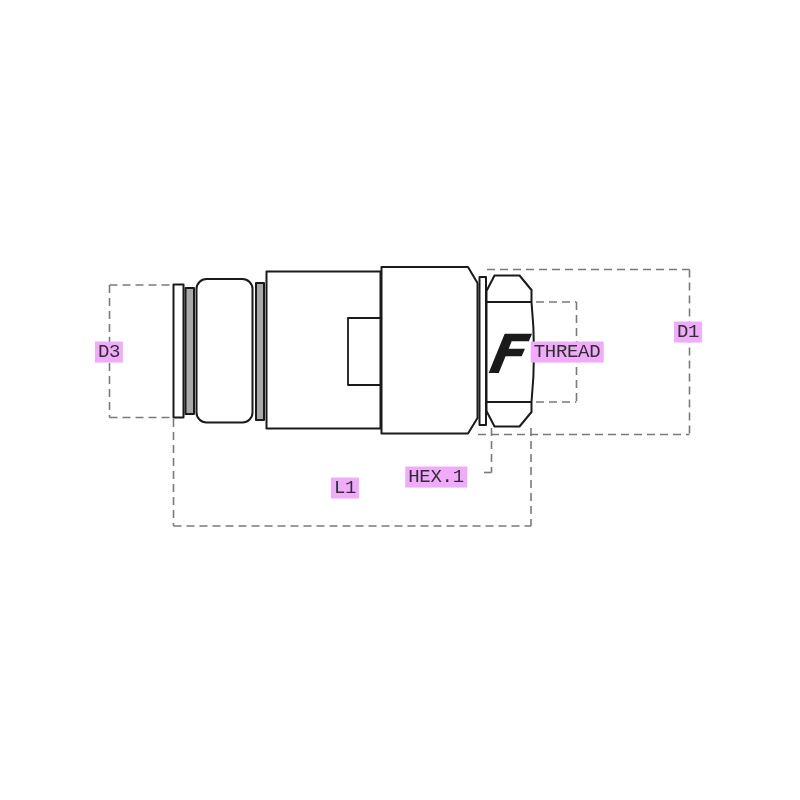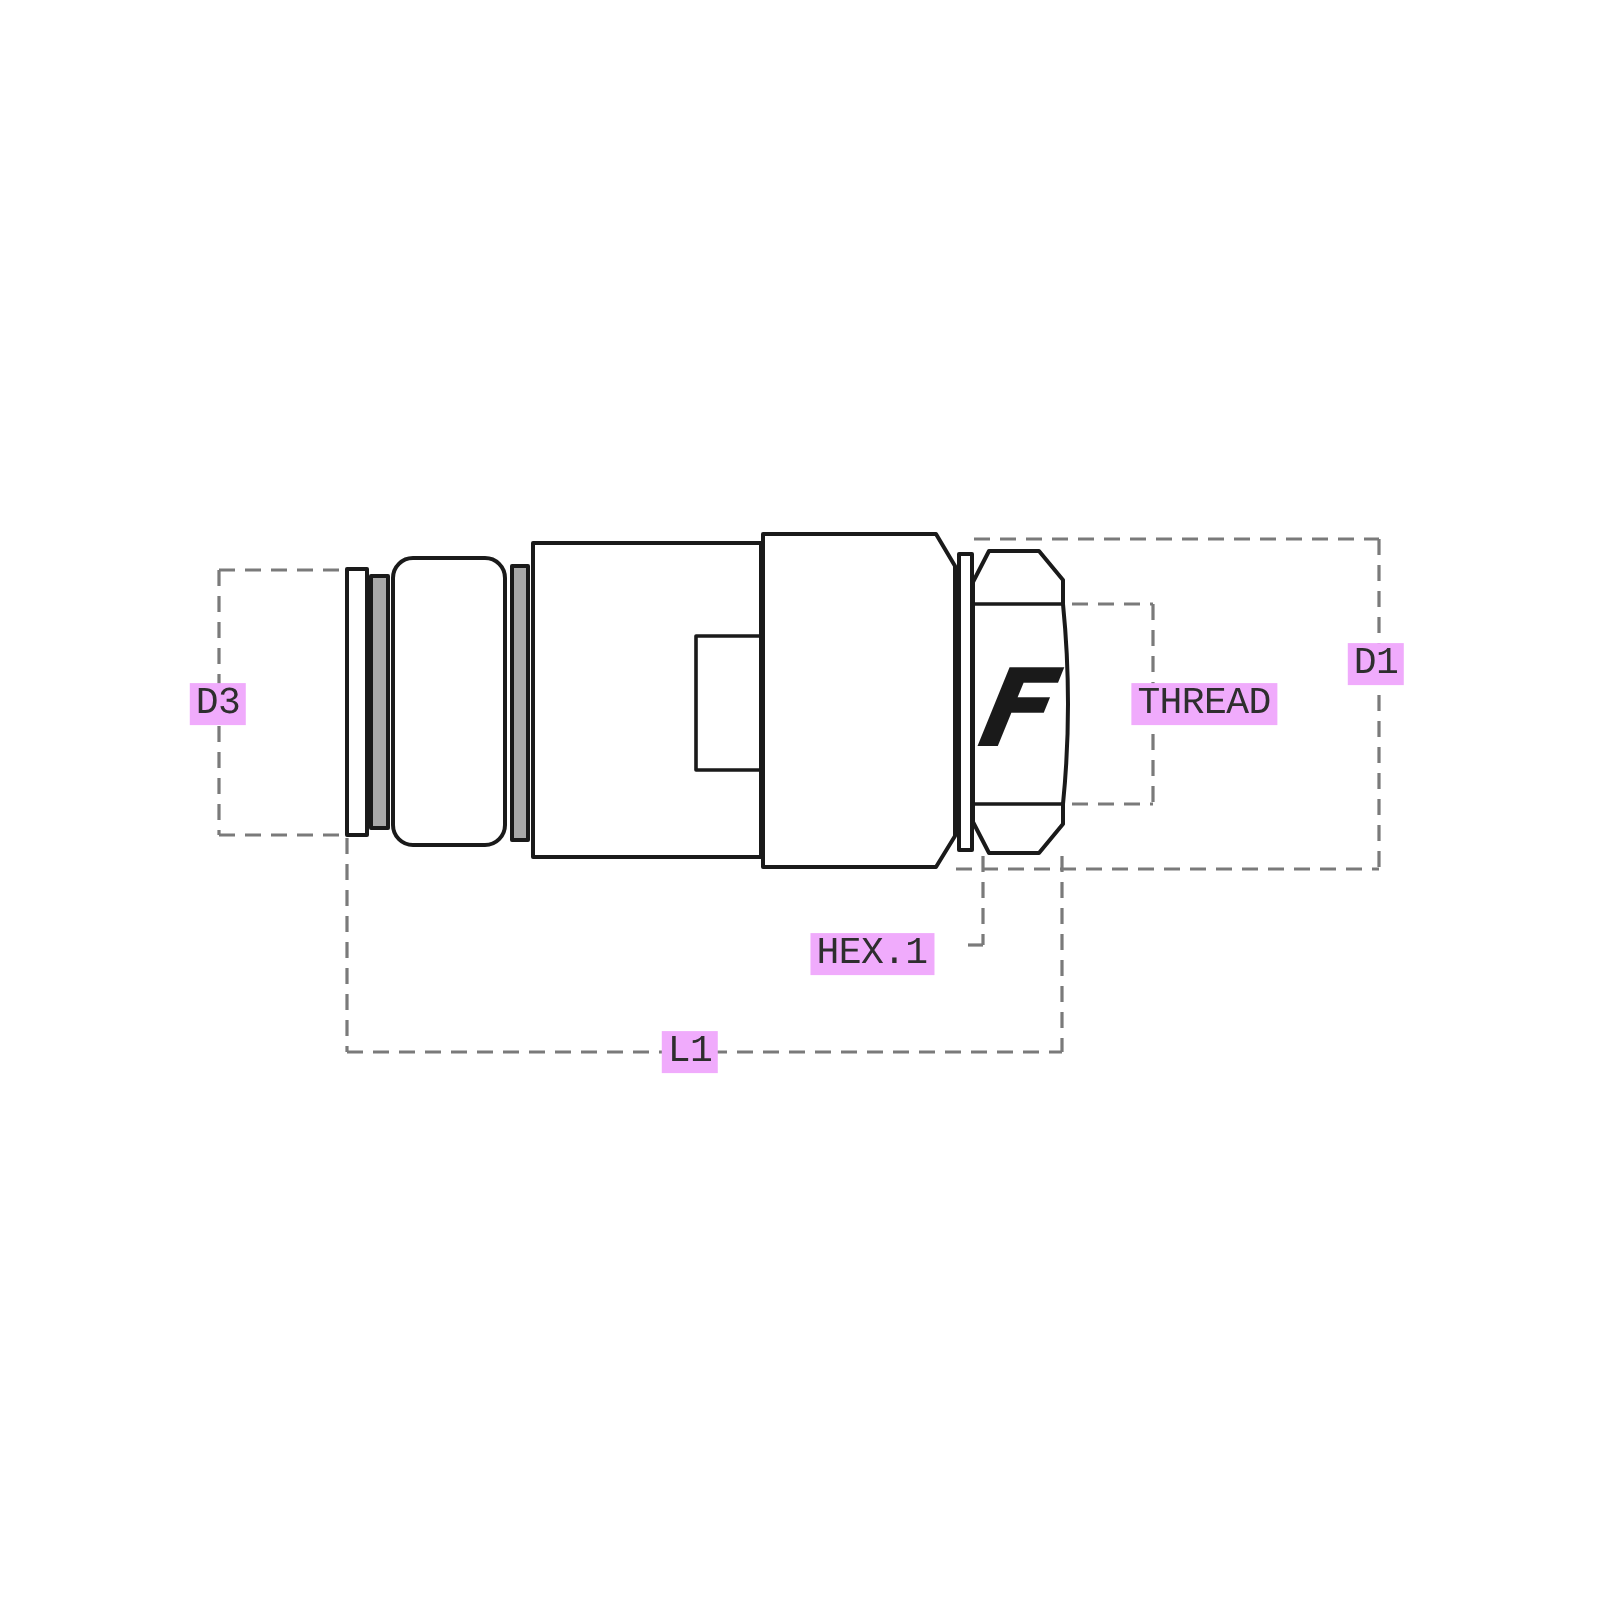--- a/index.html
+++ b/index.html
@@ -96,21 +96,21 @@
         <path d="M486.5,302 H532"></path>
         <path d="M486.5,402 H532"></path>
       </g>
     </g>
 
     <text transform="translate(506,373) skewX(-12)" text-anchor="middle" font-family="'DejaVu Sans', sans-serif" font-size="54" font-weight="bold" font-style="italic" fill="#1a1a1a">F</text>
   </svg>
 
   <div class="dim-label" style="left:109px; top:352px;">D3</div>
 
-  <div class="dim-label" style="left:602px; top:352px;">THREAD</div>
+  <div class="dim-label" style="left:567px; top:352px;">THREAD</div>
 
   <div class="dim-label" style="left:688px; top:332px;">D1</div>
 
   <div class="dim-label" style="left:436px; top:477px;">HEX.1</div>
 
-  <div class="dim-label" style="left:345px; top:526px;">L1</div>
+  <div class="dim-label" style="left:345px; top:488px;">L1</div>
 
 </div>
 
 </body></html>

